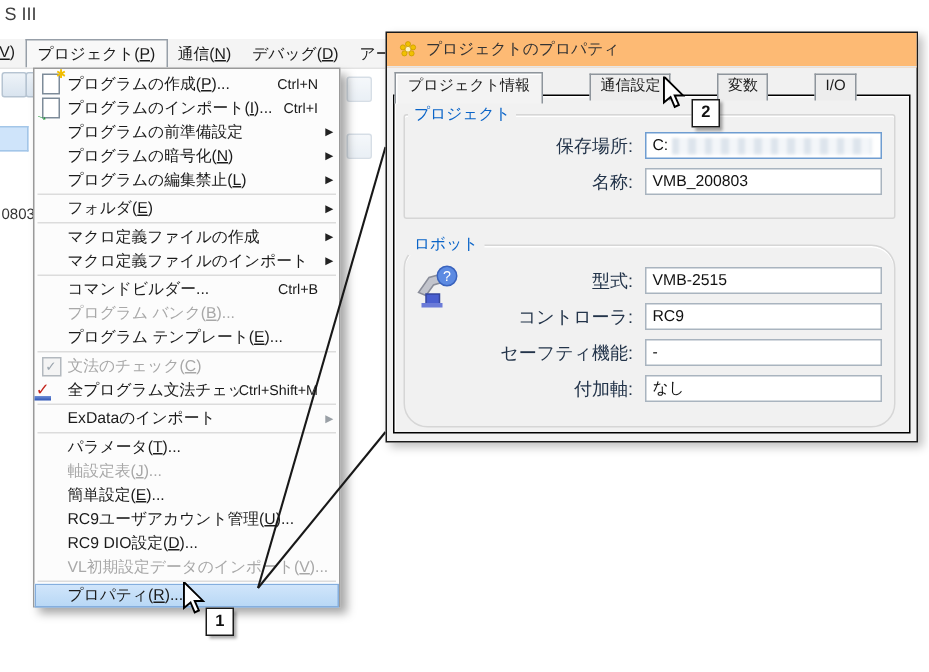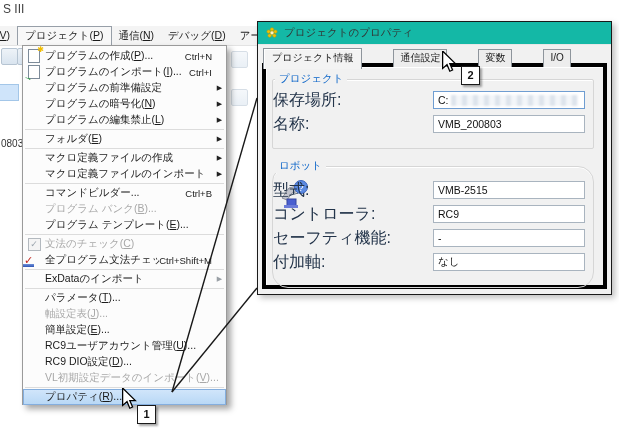--- a/index.html
+++ b/index.html
@@ -51,36 +51,36 @@
 
   
   #lines{left:0;top:0;width:619px;height:448px;z-index:3;pointer-events:none;}
 
   
   #dialog{
     left:257px;top:21px;width:355px;height:274px;background:#f1f1f1;
     border:1px solid #1a1a1a;box-sizing:border-box;z-index:4;
     box-shadow:3px 3px 6px rgba(0,0,0,.25);
   }
-  #dlg-titlebar{position:absolute;left:0;top:0;right:0;height:22px;background:#14b8a6;
+  #dlg-titlebar{position:absolute;left:0;top:0;right:0;height:22px;background:#fdba74;
     border-bottom:1px solid #e7e7e7;display:flex;align-items:center;}
   #dlg-title{font-size:10.5px;color:#333;margin-left:6px;}
   #dlg-icon{margin-left:8px;width:12px;height:12px;flex:none;}
   .tabs{position:absolute;left:5px;top:24px;display:flex;align-items:flex-end;z-index:2;gap:32px;}
   .tab{border:1px solid #8e959c;border-bottom:none;background:#ededed;
     padding:1px 6px 2px;font-size:10px;height:14px;line-height:14px;margin-right:-1px;white-space:nowrap;}
   .tab.active{background:#f3f3f3;padding:2px 8px 3px;height:15px;position:relative;top:2px;
     box-shadow:inset 1px 1px 0 #fff;}
   #pane{position:absolute;left:4px;top:41px;right:4px;bottom:5px;
-    border:4px solid #000000;background:#f1f1f1;box-shadow:inset 1px 1px 0 #fff;}
+    border:1px solid #000000;background:#f1f1f1;box-shadow:inset 1px 1px 0 #fff;}
   .grp{position:absolute;left:6px;right:9px;border:1px solid #d6d6d6;
     box-shadow:inset 0 1px 0 #ffffff;border-radius:2px;}
   .gcap{position:absolute;top:-8px;left:2px;background:#f1f1f1;padding:0 4px;font-size:10.5px;white-space:nowrap;}
   .frow{position:absolute;left:0;right:0;height:18px;}
-  .flabel{position:absolute;left:0;width:152px;font-size:16px;
+  .flabel{position:absolute;left:0;width:152px;text-align:right;font-size:12px;
     line-height:18px;color:#23344a;white-space:nowrap;}
   .ffield{position:absolute;left:160px;right:8px;height:18px;box-sizing:border-box;
     background:#fff;border:1px solid #a9b4bf;font-size:10.5px;
     display:flex;align-items:center;padding-left:4px;color:#111;}
   .ffield.focus{border-color:#6f9dd1;}
   .redact{flex:1;height:11px;margin:0 6px 0 2px;
     background:repeating-linear-gradient(90deg,#dde4ec 0 5px,#f3f6f9 5px 11px);
     filter:blur(1.2px);}
   #robot-ic{position:absolute;left:5px;top:9px;width:32px;height:36px;}
 

